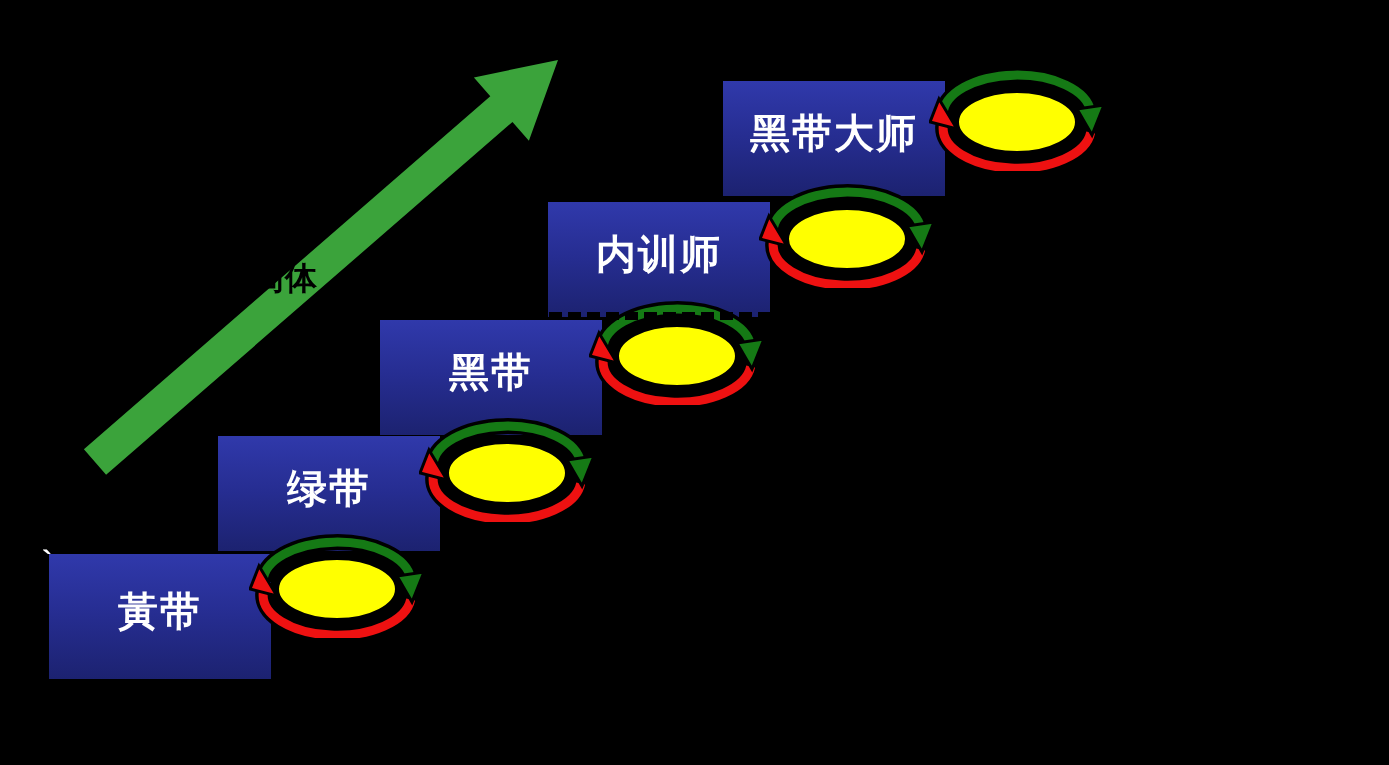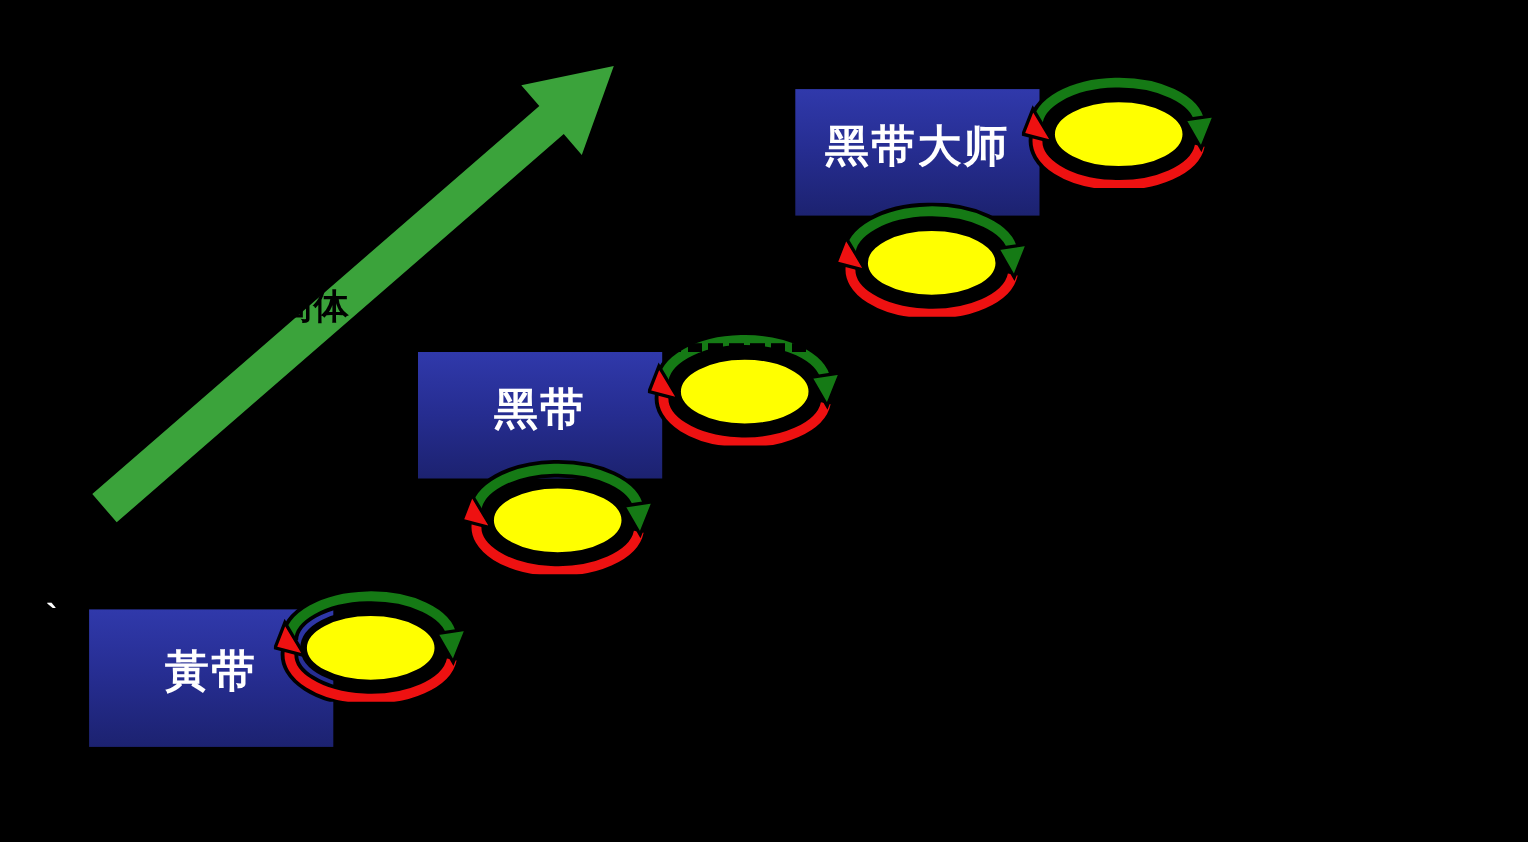--- a/index.html
+++ b/index.html
@@ -31,21 +31,21 @@
     width:222px;height:115px;z-index:1;
     background:linear-gradient(180deg,var(--box-top,#3039AB) 0%,#262D91 48%,var(--box-bottom,#1C2270) 100%);
     display:flex;align-items:center;justify-content:center;
     padding-bottom:12px;box-sizing:border-box;text-align:center;
   }
   .level-label{
     color:var(--box-text,#FFF);
     font-size:40px;font-weight:bold;line-height:1;
     white-space:nowrap;letter-spacing:2px;
   }
-  #box-1{left:49px;top:554px;height:125px;margin-left:32px;}
+  #box-1{left:49px;top:554px;height:125px;}
   #box-2{left:218px;top:436px;}
   #box-3{left:380px;top:320px;}
   #box-4{left:548px;top:202px;}
   #box-5{left:723px;top:81px;}
   
   .cycle-icon{width:180px;height:104px;z-index:4;}
   #icon-1{left:249px;top:534px;}
   #icon-2{left:419px;top:418px;}
   #icon-3{left:589px;top:301px;}
   #icon-4{left:759px;top:184px;}
@@ -71,22 +71,28 @@
     <polygon id="big-arrow" points="83.9,449.2 490.3,96.3 473.9,77.4 558,60 528.9,140.8 512.5,121.9 106.1,474.8"></polygon>
   </svg>
 
   <div id="hidden-caption" class="abs">提高体</div>
 
   <div id="stray-mark" class="abs">`</div>
 
   <div id="box-1" class="level-box abs">
     <span class="level-label">黃带</span>
   </div>
+  <div id="box-2" class="level-box abs">
+    <span class="level-label">绿带</span>
+  </div>
   <div id="box-3" class="level-box abs">
     <span class="level-label">黑带</span>
+  </div>
+  <div id="box-4" class="level-box abs">
+    <span class="level-label">内训师</span>
   </div>
   <div id="box-5" class="level-box abs">
     <span class="level-label">黑带大师</span>
   </div>
 
   <div id="dashed-separator" class="abs"></div>
 
   <svg width="0" height="0" style="position:absolute" xmlns="http://www.w3.org/2000/svg">
     <defs>
       <g id="cycle-sym">

